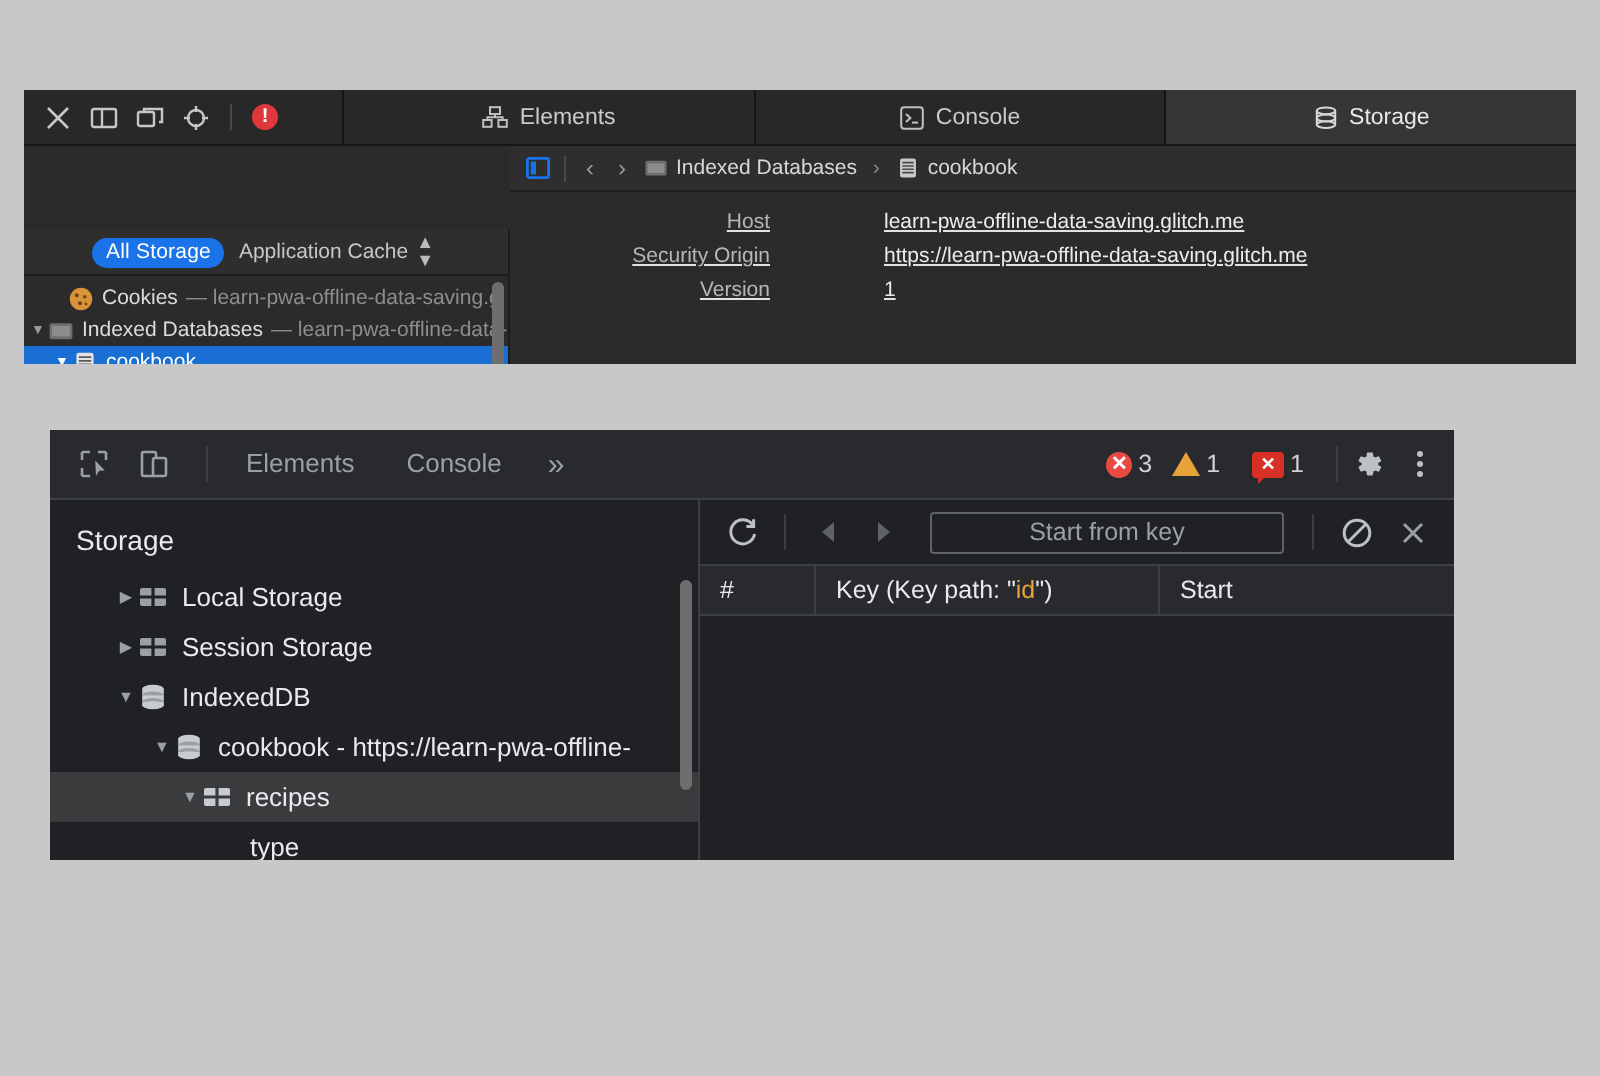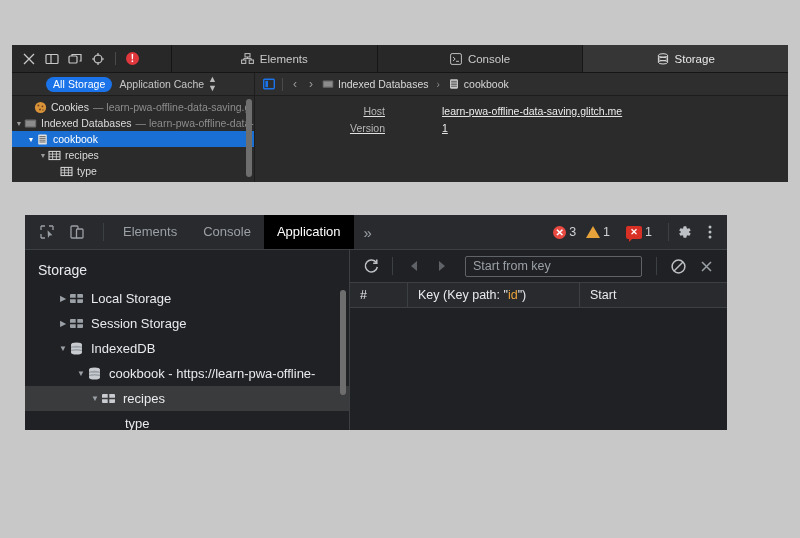--- a/index.html
+++ b/index.html
@@ -70,20 +70,21 @@
 
   .top-body {
     display: flex;
     height: 110px;
   }
   .top-left {
     width: 242px;
     background: #2b2b2b;
     border-right: 1px solid #1d1d1d;
     position: relative;
+    margin-top: 42px;
   }
   .top-left-toolbar {
     height: 22px;
     display: flex;
     align-items: center;
     gap: 7px;
     padding-left: 34px;
     background: #2e2e2e;
     border-bottom: 1px solid #1d1d1d;
   }
@@ -278,20 +279,21 @@
     background: #202124;
     border: 1px solid #5f6368;
     border-radius: 2px;
     color: #9aa0a6;
     font-size: 12.5px;
     padding: 0 7px;
     margin: 0 6px 0 8px;
     box-sizing: border-box;
     line-height: 19px;
     outline: none;
+    text-align: center;
   }
   .keyinput::placeholder { color: #9aa0a6; opacity: 1; }
   .grid-head {
     display: flex;
     height: 24px;
     background: #292a2d;
     border-bottom: 1px solid #3c4043;
     color: #e8eaed;
     font-size: 12.5px;
   }
@@ -460,20 +462,24 @@
             <span>cookbook</span>
           </span>
         </div>
 
         <div class="detail-table">
           <div class="detail-row">
             <div class="detail-key">Host</div>
             <div class="detail-val">learn-pwa-offline-data-saving.glitch.me</div>
           </div>
           <div class="detail-row">
+            <div class="detail-key">Security Origin</div>
+            <div class="detail-val">https://learn-pwa-offline-data-saving.glitch.me</div>
+          </div>
+          <div class="detail-row">
             <div class="detail-key">Version</div>
             <div class="detail-val">1</div>
           </div>
         </div>
       </div>
     </div>
   </div>
 
   <div class="panel-bot">
 
@@ -484,21 +490,20 @@
           <path d="M8.6 6.2 L13.4 11.2 L10.6 11.4 L9 14 Z" fill="#9aa0a6"></path>
         </svg>
         <svg width="16" height="16" viewBox="0 0 16 16">
           <rect x="2" y="2" width="7" height="12" rx="1" stroke="#9aa0a6" stroke-width="1.3" fill="none"></rect>
           <rect x="7.5" y="5" width="6.5" height="9" rx="1" stroke="#9aa0a6" stroke-width="1.3" fill="#292a2d"></rect>
         </svg>
       </div>
       <div class="toolsep"></div>
       <div class="bot-tab">Elements</div>
       <div class="bot-tab">Console</div>
-      <div class="bot-tab sel">Application</div>
       <div class="chev-more">»</div>
       <div class="bot-spacer"></div>
 
       <div class="badge-group">
         <span class="badge">
           <span class="ic-err">✕</span>
           <span>3</span>
         </span>
         <span class="badge" style="margin-left:6px">
           <span class="ic-warn"></span>

